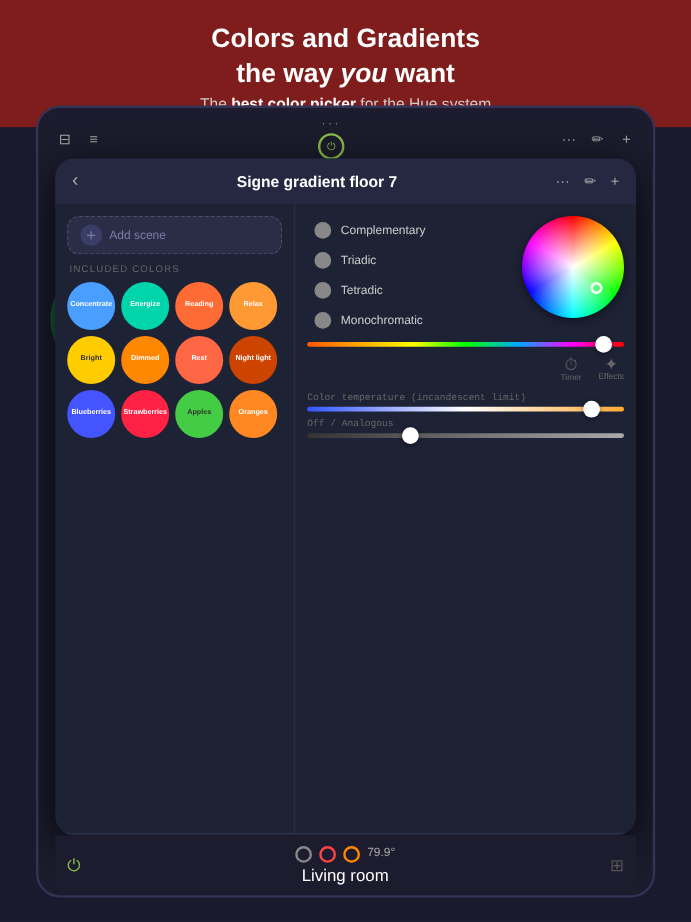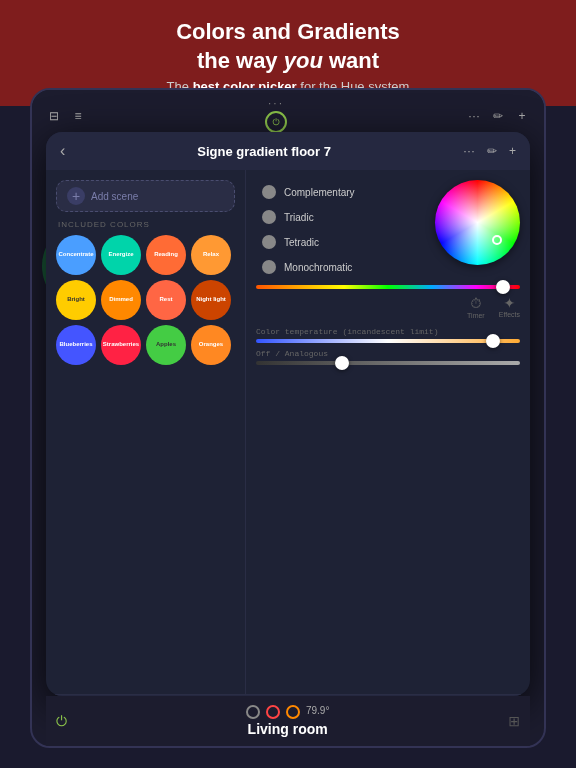--- a/index.html
+++ b/index.html
@@ -394,21 +394,21 @@
     }
     .room-circle {
       width: 14px;
       height: 14px;
       border-radius: 50%;
       border: 2px solid;
     }
     .room-name {
       font-size: 14px;
       color: white;
-      font-weight: 700;
+      font-weight: 400;
     }
     .temp-badge {
       font-size: 10px;
       color: #aaa;
     }
     .bottom-right {
       color: #555;
       font-size: 14px;
     }
     .bottom-power-green {

